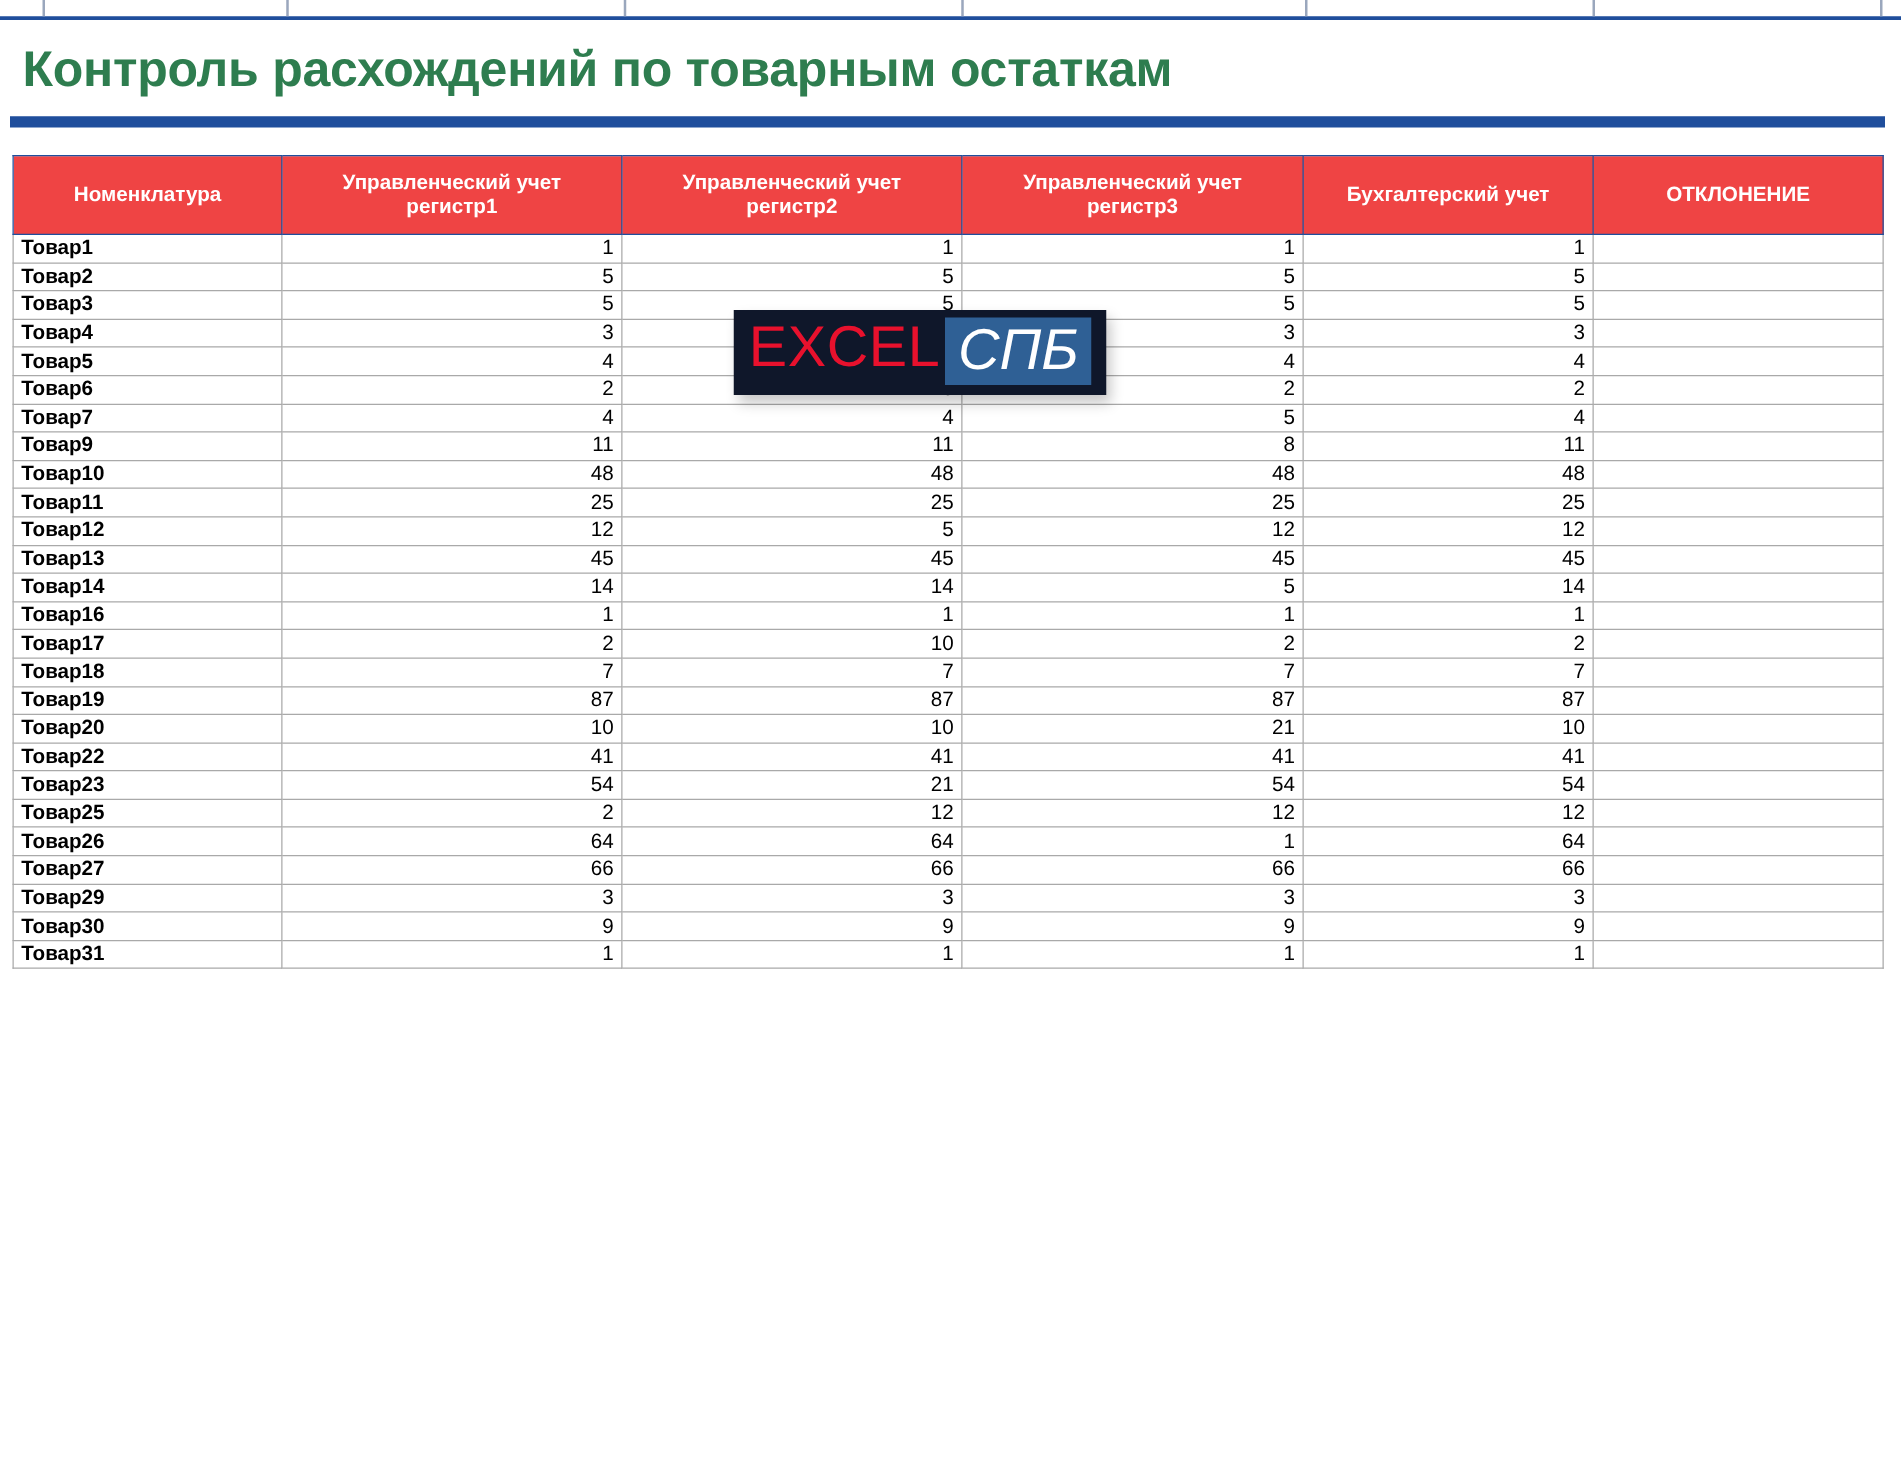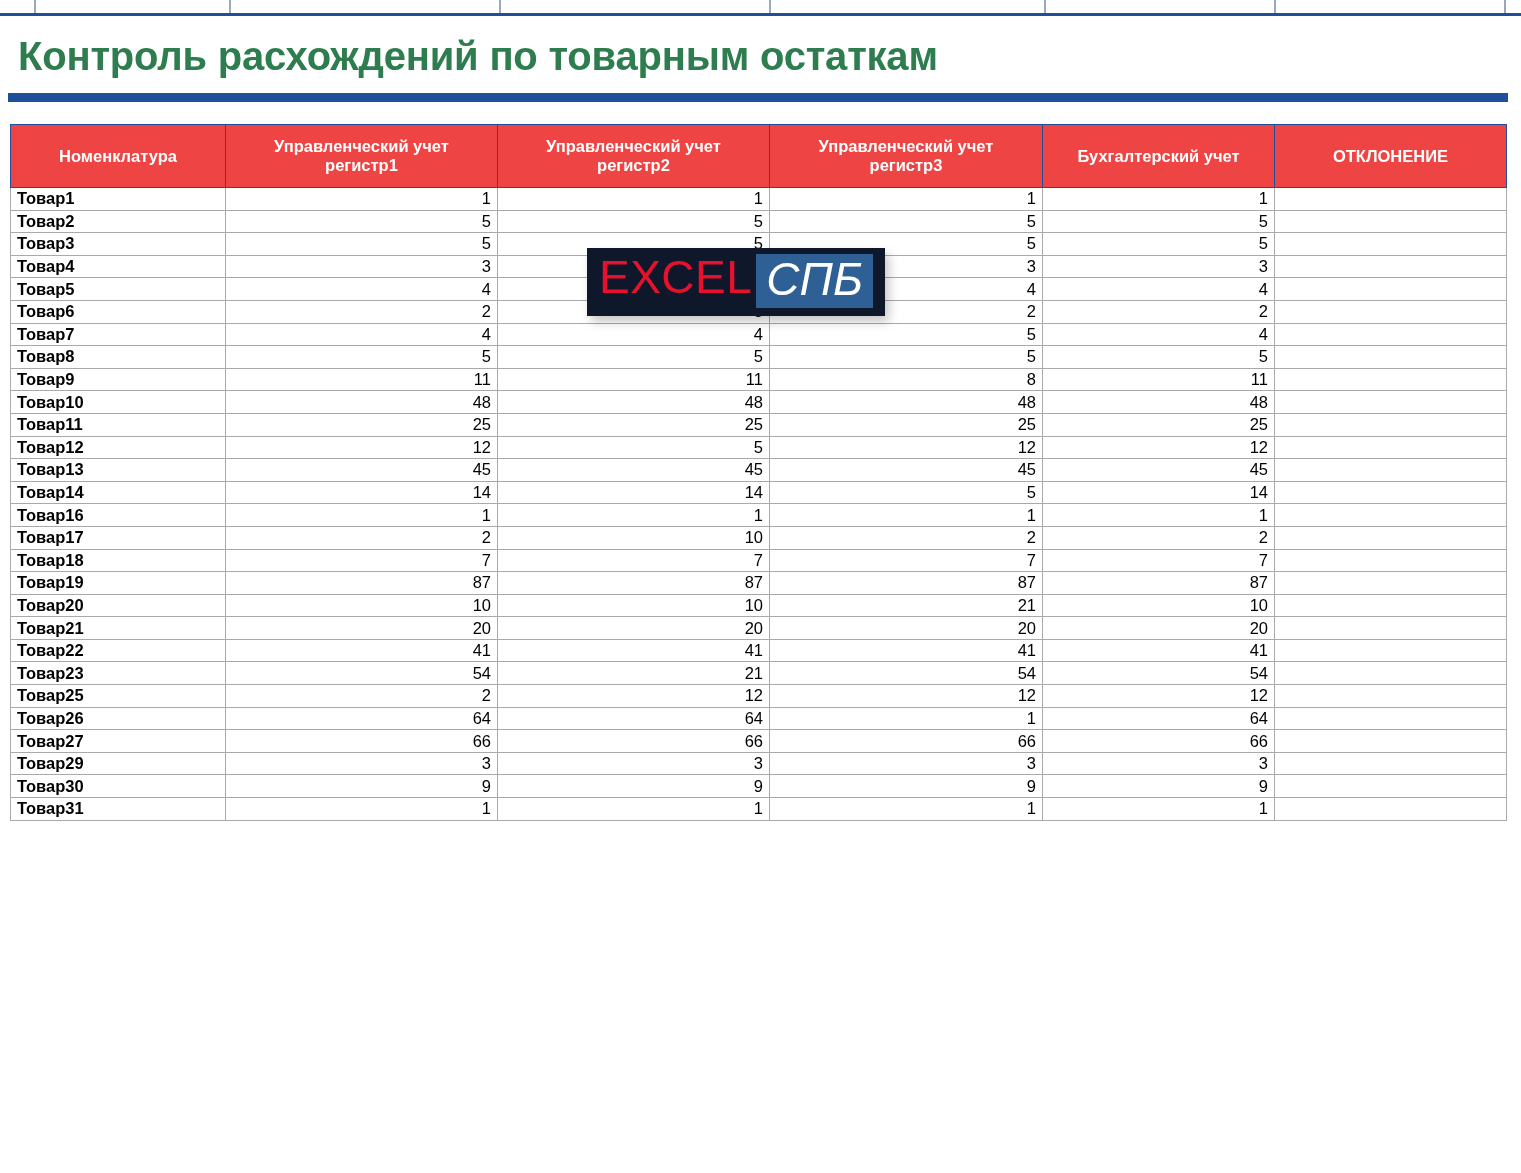--- a/index.html
+++ b/index.html
@@ -219,28 +219,20 @@
         </tr>
         <tr>
           <td class="name">Товар7</td>
           <td class="num">4</td>
           <td class="num">4</td>
           <td class="num">5</td>
           <td class="num">4</td>
           <td class="dev"></td>
         </tr>
         <tr>
-          <td class="name">Товар8</td>
-          <td class="num">5</td>
-          <td class="num">5</td>
-          <td class="num">5</td>
-          <td class="num">5</td>
-          <td class="dev"></td>
-        </tr>
-        <tr>
           <td class="name">Товар9</td>
           <td class="num">11</td>
           <td class="num">11</td>
           <td class="num">8</td>
           <td class="num">11</td>
           <td class="dev"></td>
         </tr>
         <tr>
           <td class="name">Товар10</td>
           <td class="num">48</td>
@@ -315,28 +307,20 @@
         </tr>
         <tr>
           <td class="name">Товар20</td>
           <td class="num">10</td>
           <td class="num">10</td>
           <td class="num">21</td>
           <td class="num">10</td>
           <td class="dev"></td>
         </tr>
         <tr>
-          <td class="name">Товар21</td>
-          <td class="num">20</td>
-          <td class="num">20</td>
-          <td class="num">20</td>
-          <td class="num">20</td>
-          <td class="dev"></td>
-        </tr>
-        <tr>
           <td class="name">Товар22</td>
           <td class="num">41</td>
           <td class="num">41</td>
           <td class="num">41</td>
           <td class="num">41</td>
           <td class="dev"></td>
         </tr>
         <tr>
           <td class="name">Товар23</td>
           <td class="num">54</td>

